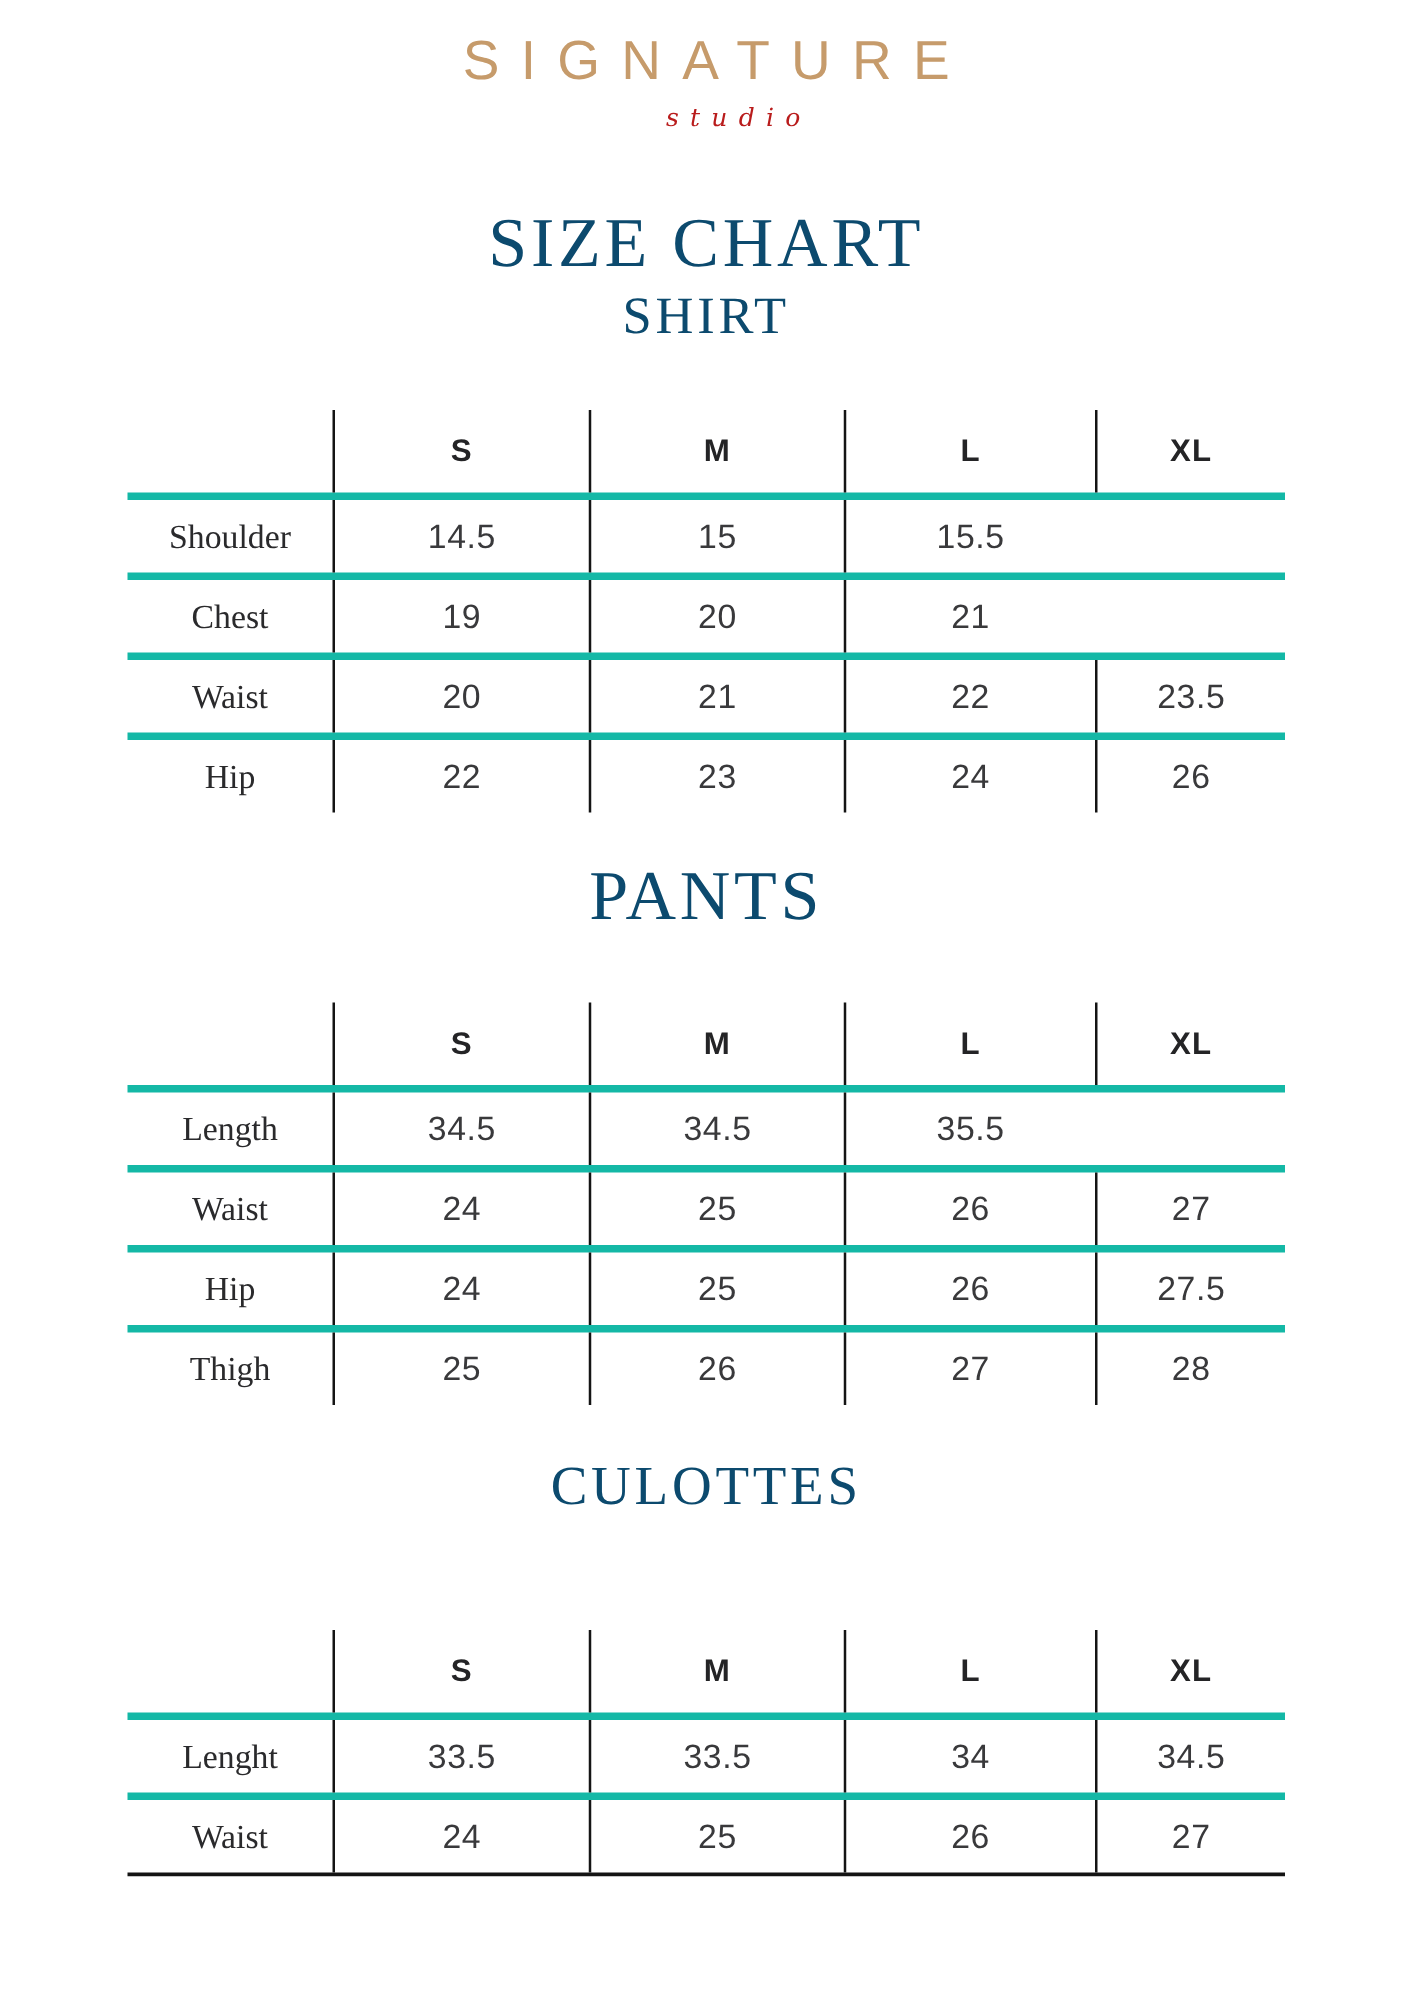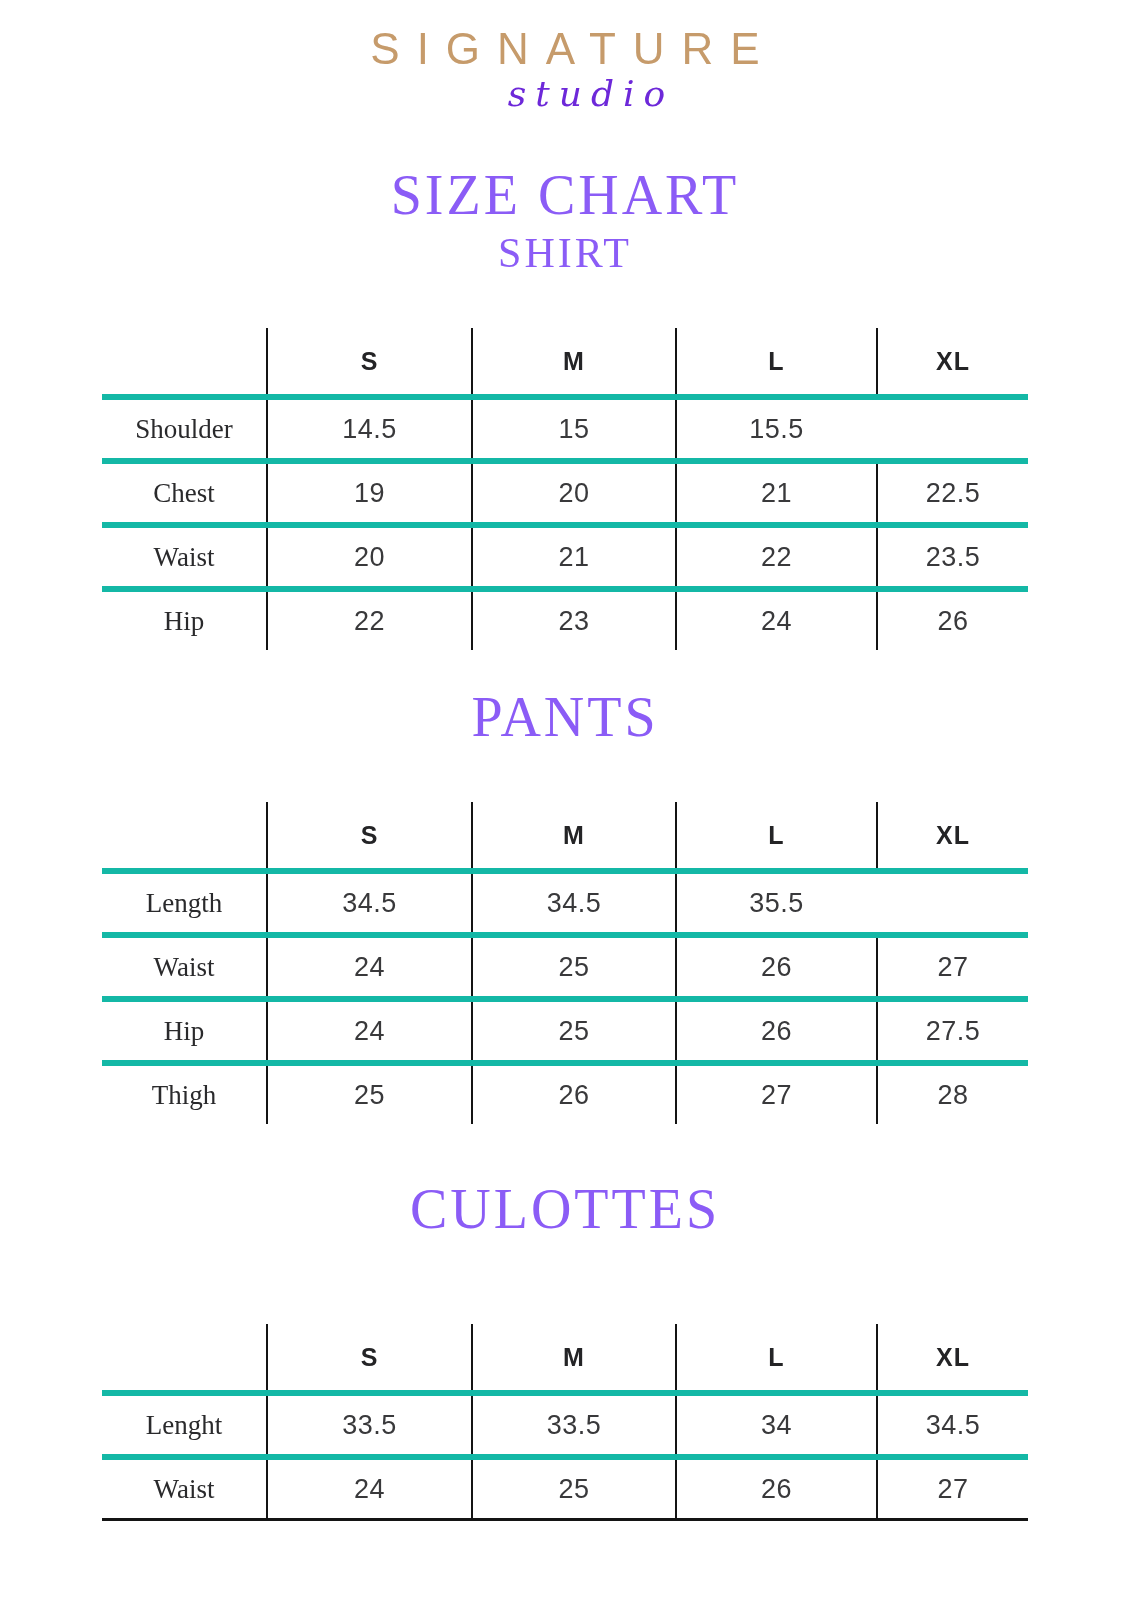--- a/index.html
+++ b/index.html
@@ -21,40 +21,40 @@
     line-height: 46px;
     font-weight: 400;
     letter-spacing: 17px;
     color: #C69B6B;
     text-indent: 17px; 
   }
   .brand-sub {
     margin-top: 6px;
     font-family: "DejaVu Serif", "Liberation Serif", serif;
     font-style: italic;
-    font-size: 36px;
+    font-size: 20px;
     line-height: 32px;
     letter-spacing: 9px;
-    color: #6d28d9;
+    color: #b91c1c;
     text-indent: 9px;
     margin-left: 43px;
   }
 
   
   .heading {
     text-align: center;
     font-family: "Liberation Serif", "DejaVu Serif", serif;
     font-weight: 400;
-    color: #8b5cf6;
+    color: #0c4a6e;
     letter-spacing: 3px;
   }
   .h-main  { margin-top: 56px; font-size: 56px; line-height: 58px; }
   .h-shirt { font-size: 42px; line-height: 58px; }
   .h-pants { margin-top: 38px; font-size: 56px; line-height: 58px; }
-  .h-culottes { margin-top: 56px; font-size: 56px; line-height: 58px; }
+  .h-culottes { margin-top: 36px; font-size: 44px; line-height: 58px; }
 
   
   .size-table {
     width: 926px;
     margin: 0 auto;
   }
   .mt-shirt    { margin-top: 46px; }
   .mt-pants    { margin-top: 56px; }
   .mt-culottes { margin-top: 86px; }
 
@@ -120,21 +120,20 @@
         <div class="t-cell row-label">Shoulder</div>
         <div class="t-cell sep cell-value">14.5</div>
         <div class="t-cell sep cell-value">15</div>
         <div class="t-cell sep cell-value">15.5</div>
       </div>
       <div class="t-row t-data">
         <div class="t-cell row-label">Chest</div>
         <div class="t-cell sep cell-value">19</div>
         <div class="t-cell sep cell-value">20</div>
         <div class="t-cell sep cell-value">21</div>
-        <div class="t-cell sep cell-value">22.5</div>
       </div>
       <div class="t-row t-data">
         <div class="t-cell row-label">Waist</div>
         <div class="t-cell sep cell-value">20</div>
         <div class="t-cell sep cell-value">21</div>
         <div class="t-cell sep cell-value">22</div>
         <div class="t-cell sep cell-value">23.5</div>
       </div>
       <div class="t-row t-data">
         <div class="t-cell row-label">Hip</div>

